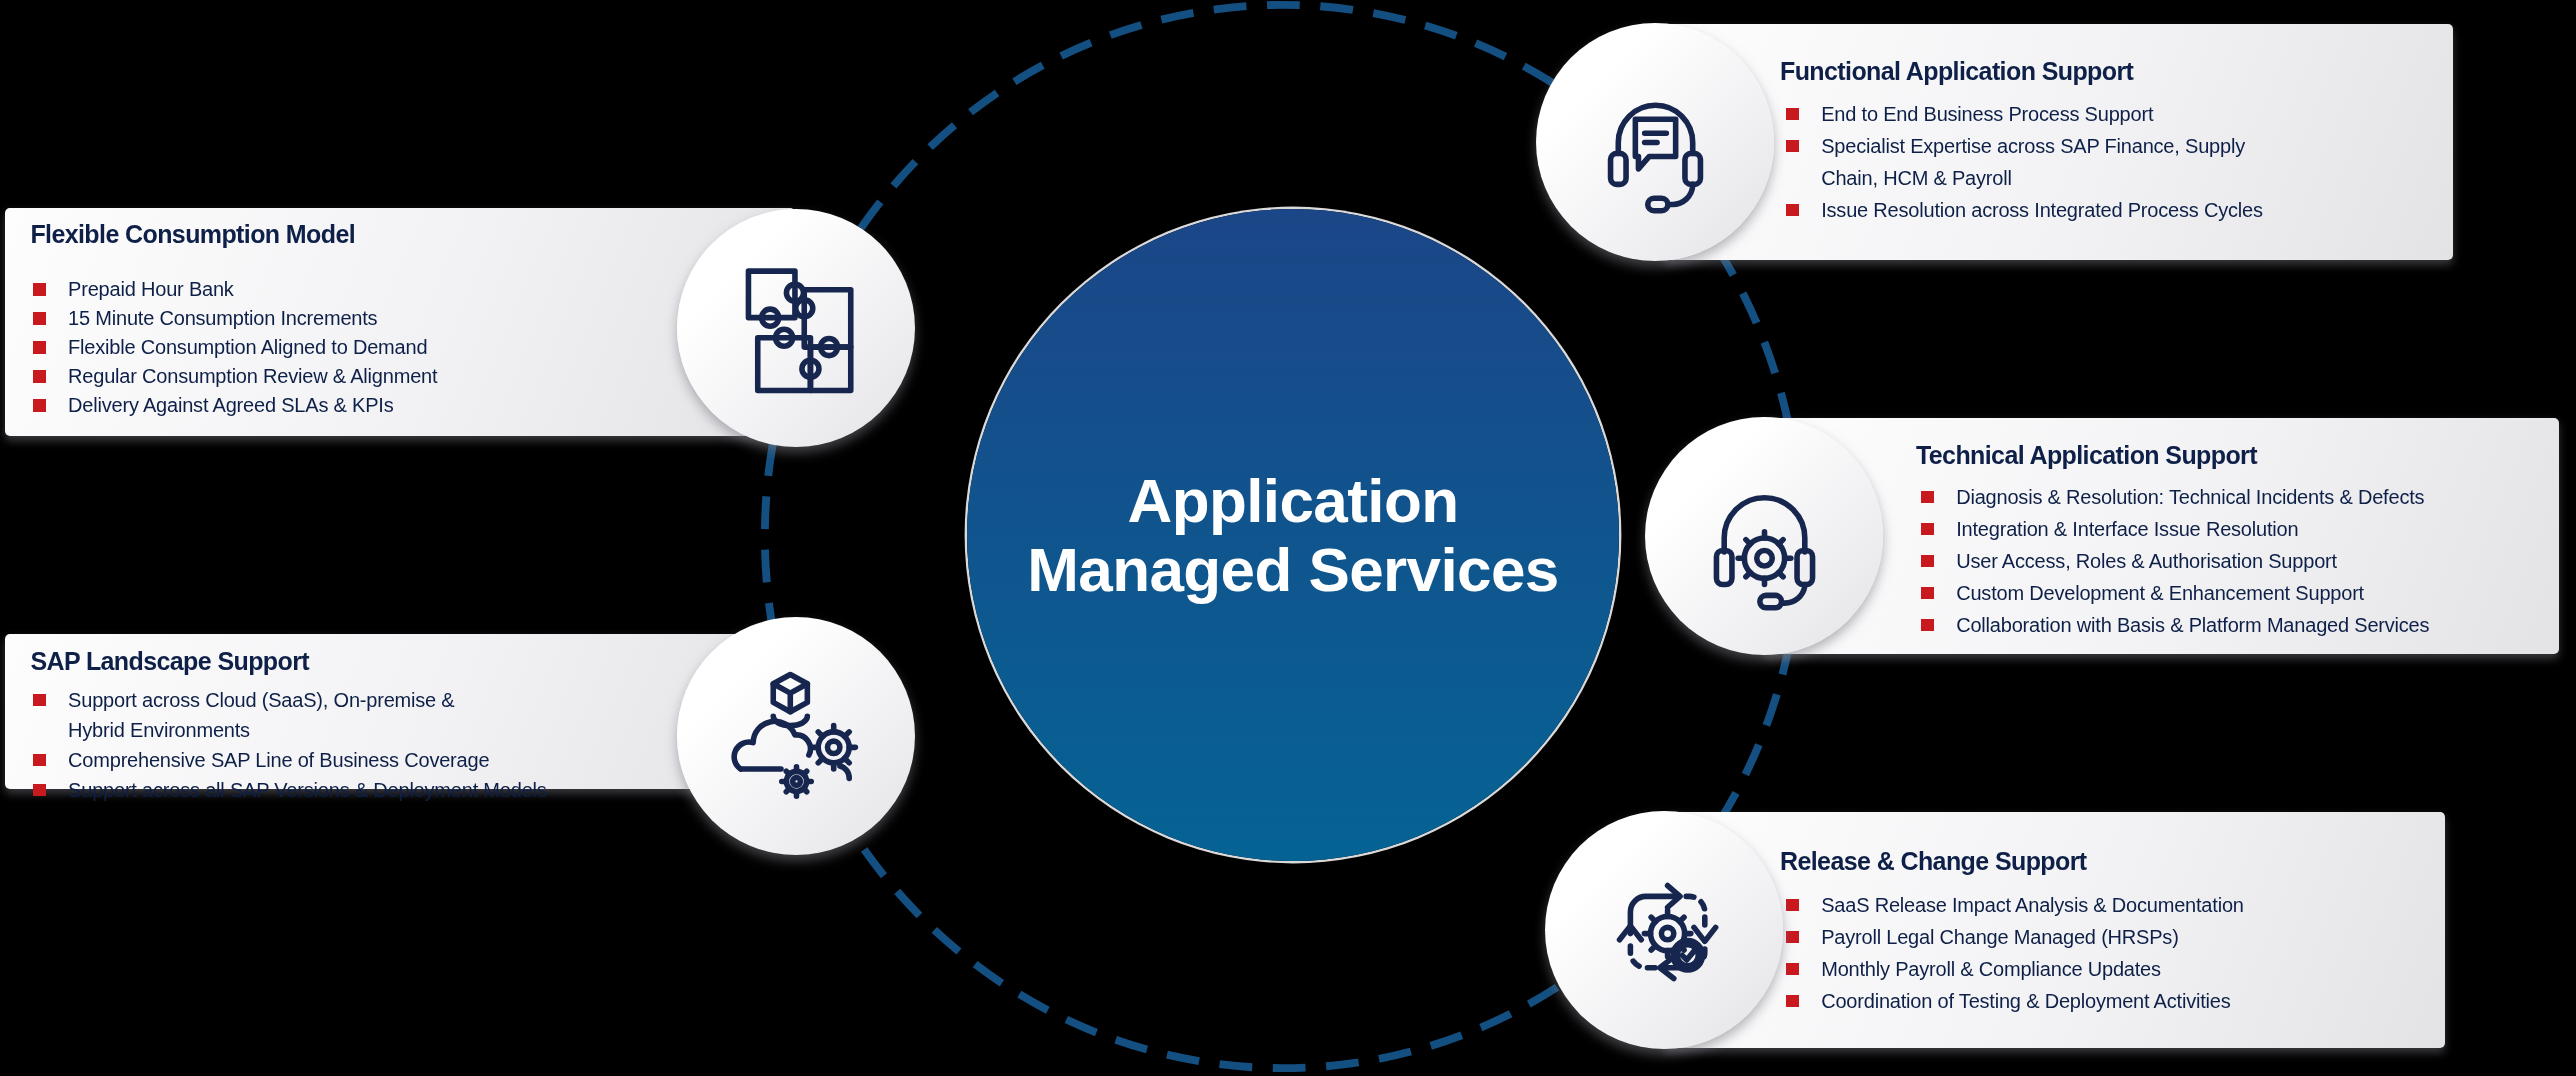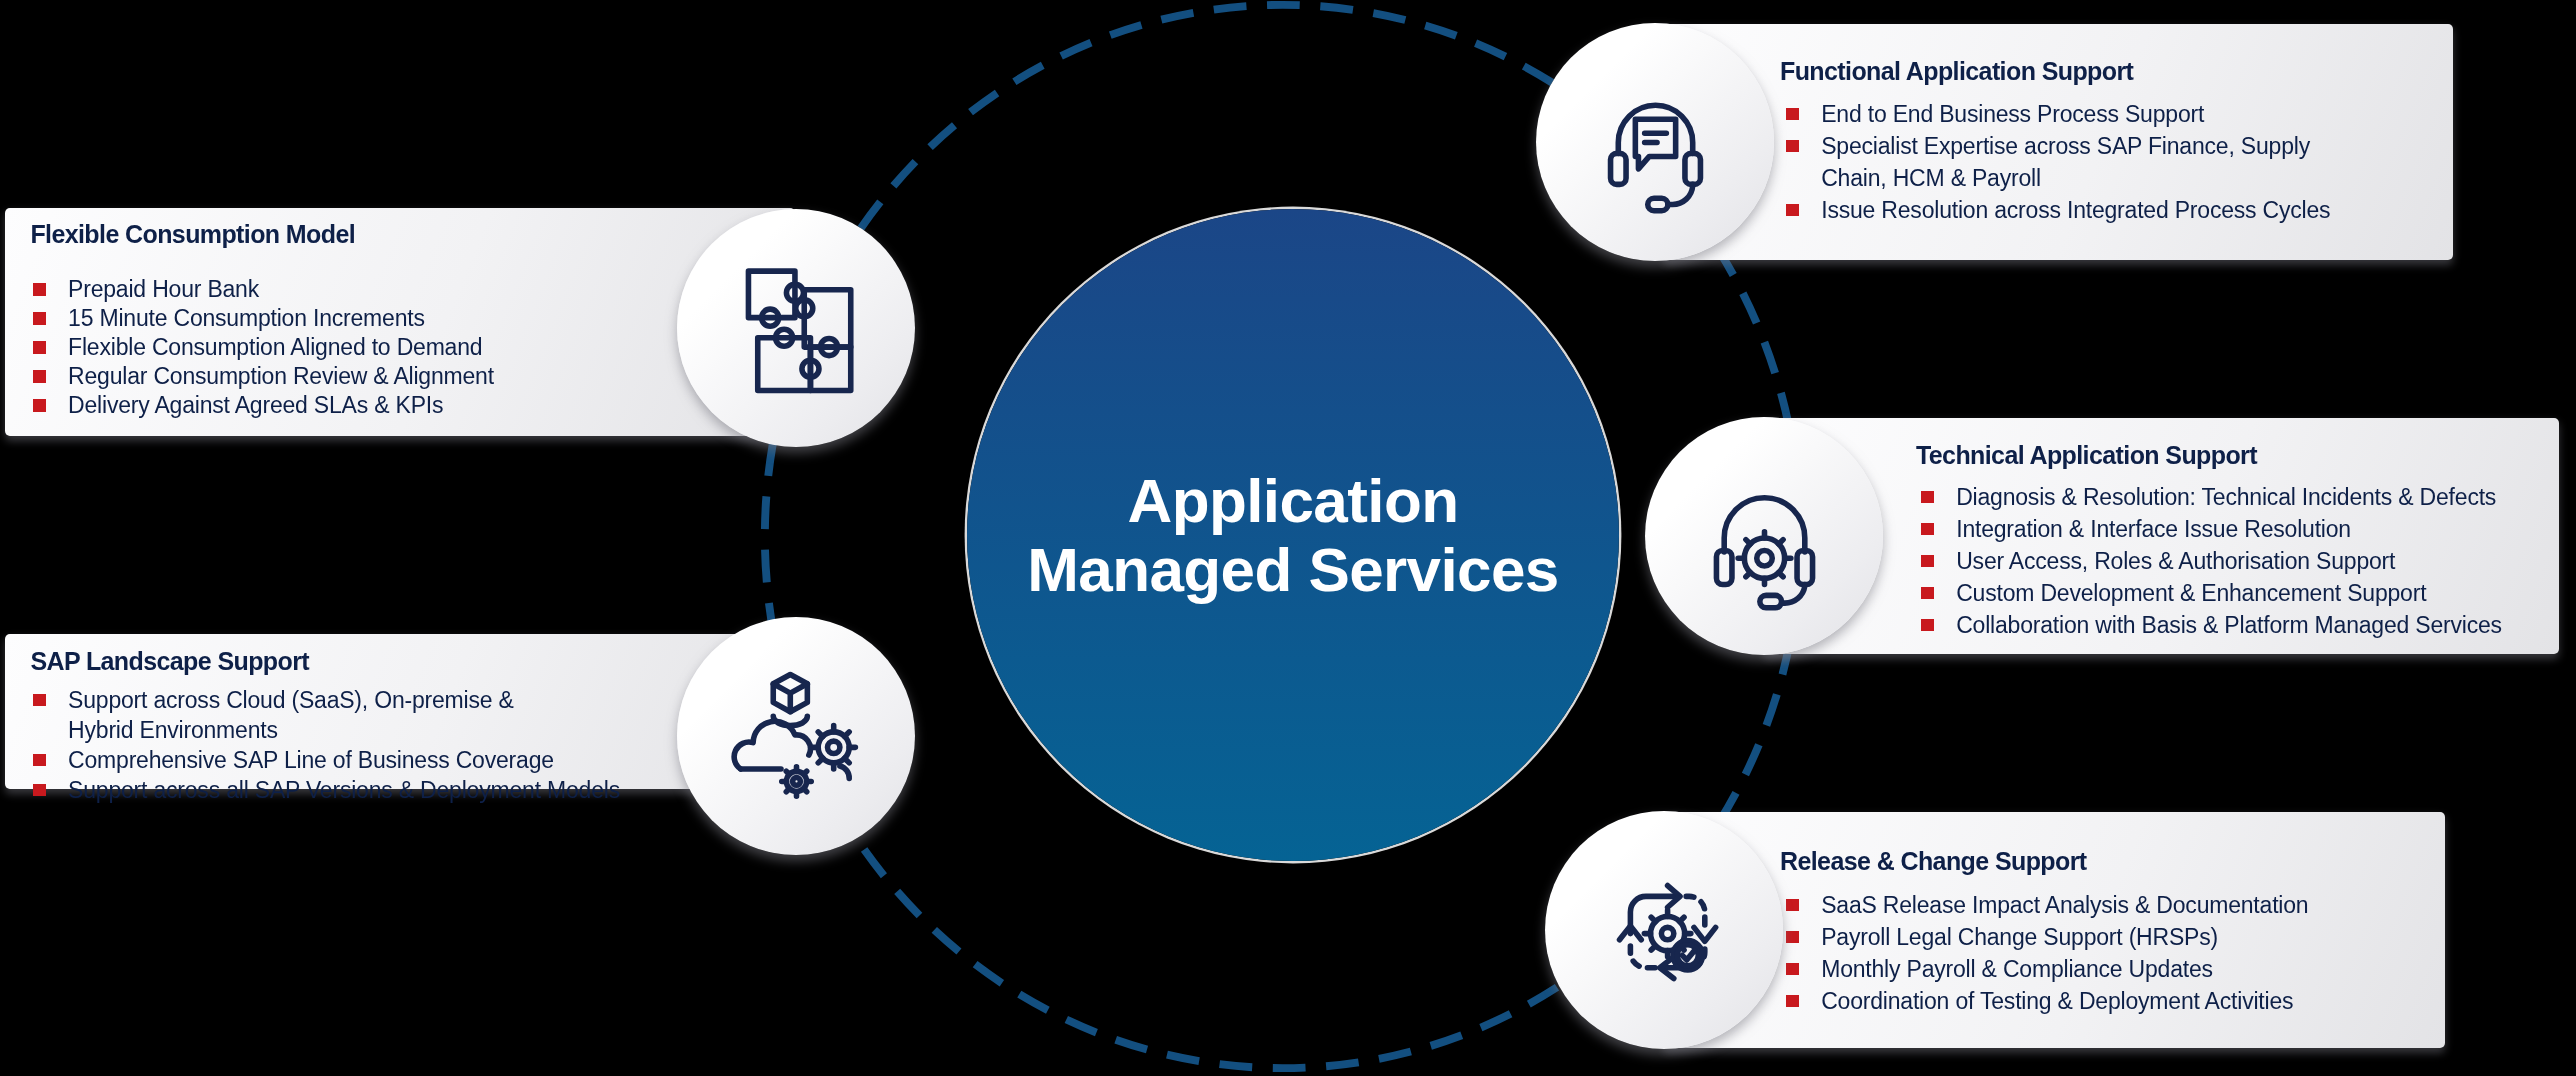--- a/index.html
+++ b/index.html
@@ -29,21 +29,21 @@
     position:absolute;white-space:nowrap;
     color:var(--navy,#0e2048);font-size:25px;font-weight:bold;letter-spacing:-0.6px;
   }
   .bullets{position:absolute;}
   .brow{display:flex;align-items:center;white-space:nowrap;}
   .marker{
     width:12.7px;height:12.7px;background:var(--red,#c8191e);
     margin-right:22.5px;flex:0 0 auto;
   }
   .brow.cont .marker{visibility:hidden;}
-  .btxt{color:var(--navy,#0e2048);font-size:23px;letter-spacing:-0.2px;}
+  .btxt{color:var(--navy,#0e2048);font-size:20px;letter-spacing:-0.2px;}
   .cA{left:4.9px;top:208px;width:790px;height:228px;}
   .cA .card-title{left:25.5px;top:12px;}
   .cA .bullets{left:28px;top:67px;}
   .cA .brow{height:29px;}
   .cB{left:4.9px;top:634px;width:790px;height:155px;}
   .cB .card-title{left:25.5px;top:13.4px;}
   .cB .bullets{left:28px;top:51px;}
   .cB .brow{height:30px;}
   .cC{left:1663px;top:24px;width:790px;height:236px;}
   .cC .card-title{left:117px;top:33px;}
@@ -180,21 +180,21 @@
 
   <div class="card cE">
     <div class="card-title">Release &amp; Change Support</div>
     <div class="bullets">
       <div class="brow">
           <span class="marker"></span>
           <span class="btxt">SaaS Release Impact Analysis &amp; Documentation</span>
         </div>
       <div class="brow">
           <span class="marker"></span>
-          <span class="btxt">Payroll Legal Change Support (HRSPs)</span>
+          <span class="btxt">Payroll Legal Change Managed (HRSPs)</span>
         </div>
       <div class="brow">
           <span class="marker"></span>
           <span class="btxt">Monthly Payroll &amp; Compliance Updates</span>
         </div>
       <div class="brow">
           <span class="marker"></span>
           <span class="btxt">Coordination of Testing &amp; Deployment Activities</span>
         </div>
     </div>

